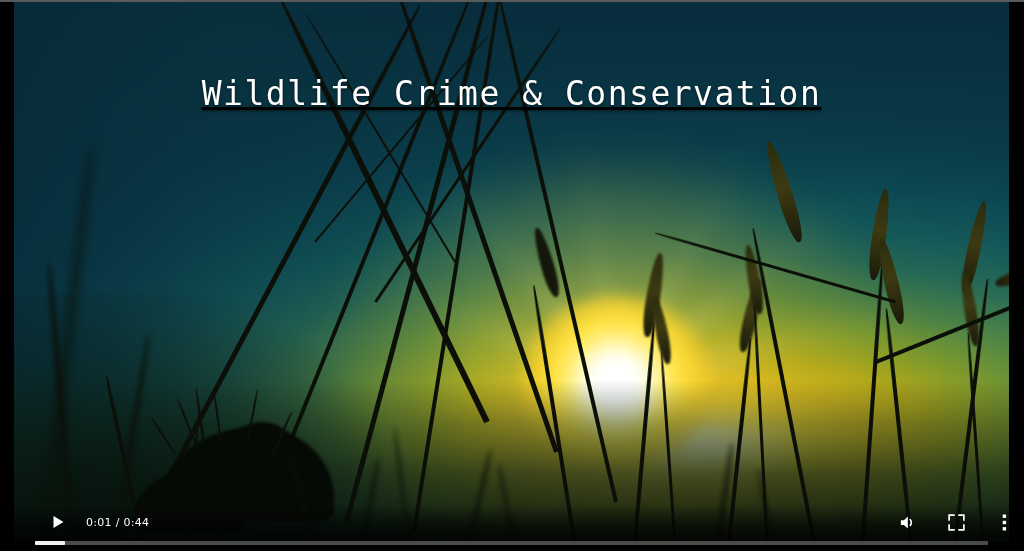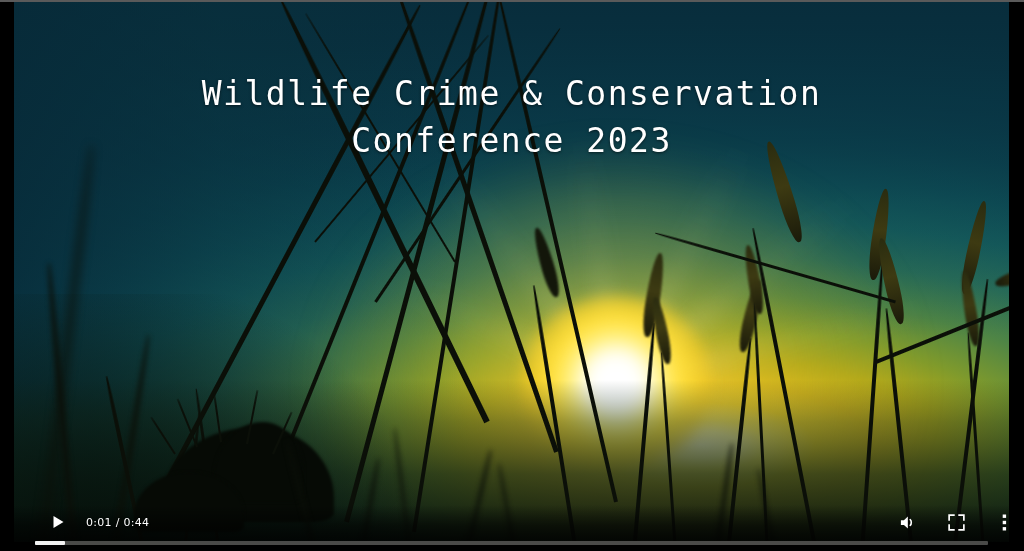--- a/index.html
+++ b/index.html
@@ -152,20 +152,21 @@
   }
 
   
   #title-block {
     position:absolute;
     left:0; top:68px;
     width:995px;
     text-align:center;
     z-index:20;
     pointer-events:none;
+    text-decoration:underline;
   }
   #title-block .line {
     display:block;
     color:#ffffff;
     font-family:"DejaVu Sans Mono", "Liberation Mono", monospace;
     font-size:33px;
     font-weight:400;
     letter-spacing:1.5px;
     line-height:47px;
     text-shadow:0 1px 3px rgba(0,0,0,0.55);
@@ -321,21 +322,20 @@
     <div class="stem blurry" style="left:300px; bottom:-15px; width:4px; height:120px; transform:rotate(-14deg);"></div>
     <div class="stem blurry" style="left:345px; bottom:-15px; width:4px; height:100px; transform:rotate(10deg);"></div>
     <div class="stem blurry" style="left:395px; bottom:-15px; width:3px; height:130px; transform:rotate(-7deg);"></div>
     <div class="stem blurry" style="left:450px; bottom:-15px; width:4px; height:110px; transform:rotate(13deg);"></div>
     <div class="stem blurry" style="left:500px; bottom:-15px; width:3px; height:95px; transform:rotate(-10deg);"></div>
     <div class="stem blurry" style="left:700px; bottom:-15px; width:4px; height:115px; transform:rotate(8deg);"></div>
     <div class="stem blurry" style="left:760px; bottom:-15px; width:3px; height:90px; transform:rotate(-11deg);"></div>
 
     <div id="title-block">
       <span class="line">Wildlife Crime &amp; Conservation</span>
-      <span class="line">Conference 2023</span>
     </div>
 
   </div>
 
   <div id="controls">
 
     <div id="controls-row">
 
       <div class="ctrl-left">
         <div class="ctrl-btn" title="Play">

